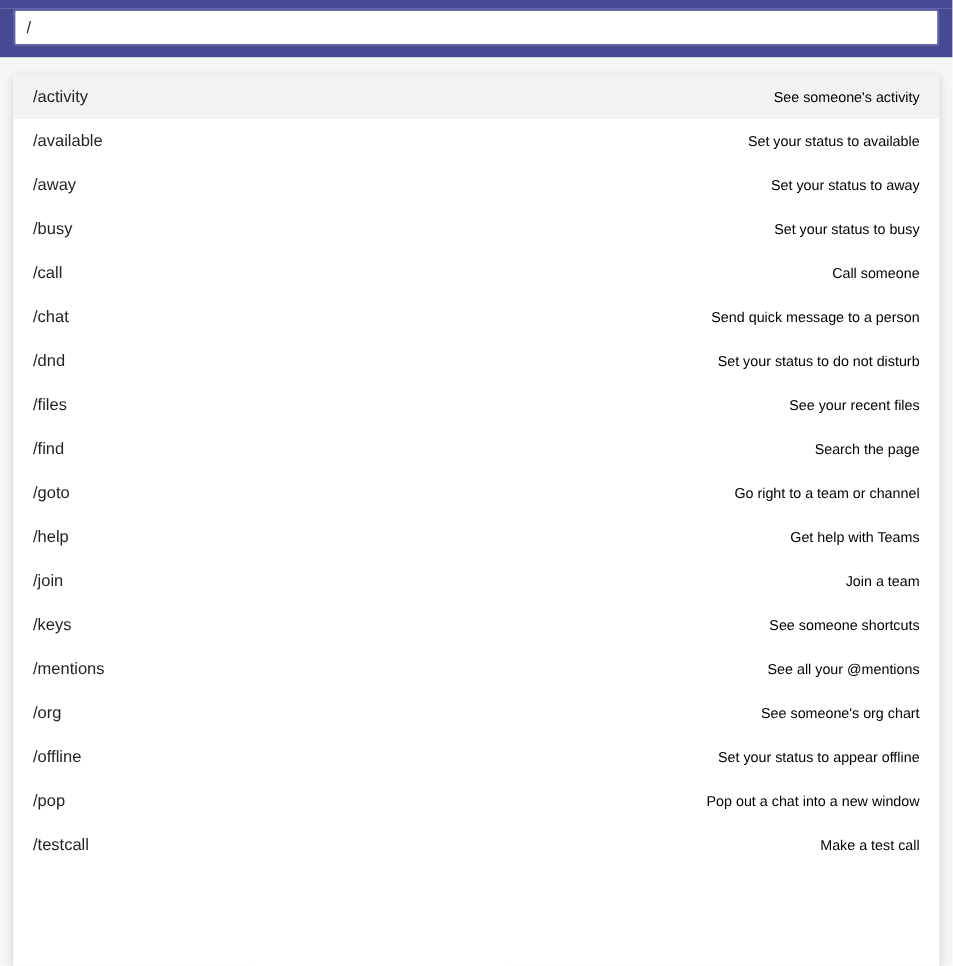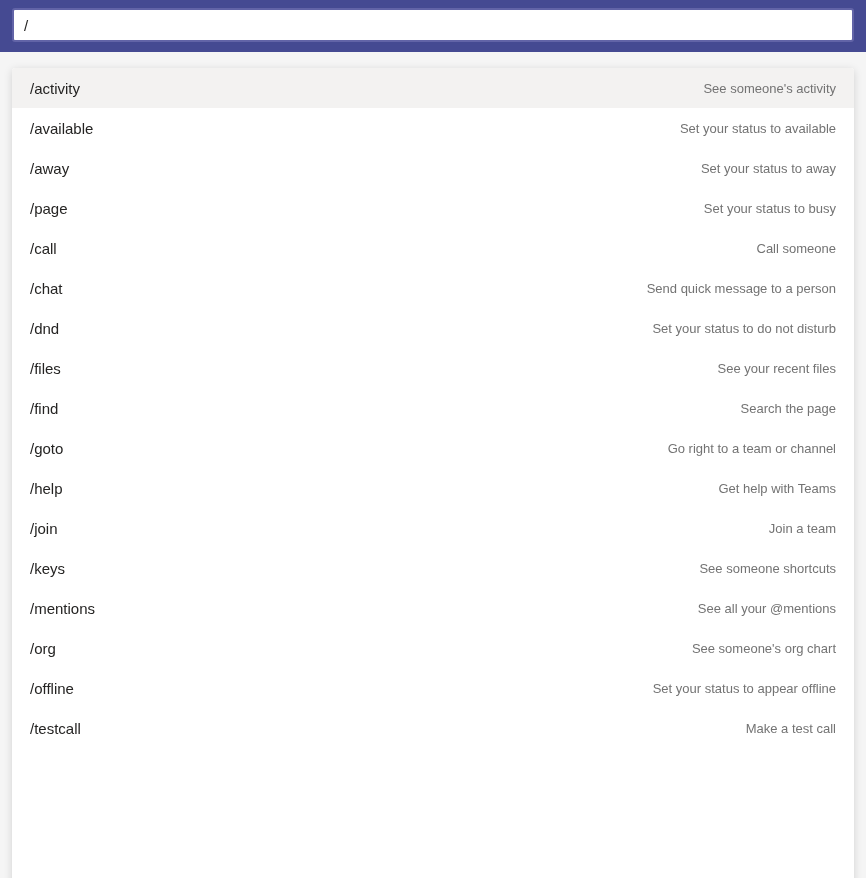--- a/index.html
+++ b/index.html
@@ -49,21 +49,21 @@
     }
     .command-item.highlighted {
       background: #f3f2f1;
     }
     .command-name {
       font-size: 15px;
       color: #252423;
     }
     .command-desc {
       font-size: 13px;
-      color: #737373;
+      color: #000000;
     }
   </style>
 </head>
 <body>
 
 <div class="header-bar"></div>
 
 <div class="search-input-container">
   <input type="text" class="search-input" value="/" style="">
 </div>
@@ -75,21 +75,21 @@
     </div>
     <div class="command-item">
       <span class="command-name">/available</span>
       <span class="command-desc">Set your status to available</span>
     </div>
     <div class="command-item">
       <span class="command-name">/away</span>
       <span class="command-desc">Set your status to away</span>
     </div>
     <div class="command-item">
-      <span class="command-name">/page</span>
+      <span class="command-name">/busy</span>
       <span class="command-desc">Set your status to busy</span>
     </div>
     <div class="command-item">
       <span class="command-name">/call</span>
       <span class="command-desc">Call someone</span>
     </div>
     <div class="command-item">
       <span class="command-name">/chat</span>
       <span class="command-desc">Send quick message to a person</span>
     </div>
@@ -127,16 +127,20 @@
     </div>
     <div class="command-item">
       <span class="command-name">/org</span>
       <span class="command-desc">See someone's org chart</span>
     </div>
     <div class="command-item">
       <span class="command-name">/offline</span>
       <span class="command-desc">Set your status to appear offline</span>
     </div>
     <div class="command-item">
+      <span class="command-name">/pop</span>
+      <span class="command-desc">Pop out a chat into a new window</span>
+    </div>
+    <div class="command-item">
       <span class="command-name">/testcall</span>
       <span class="command-desc">Make a test call</span>
     </div>
   </div>
 
 </body></html>

